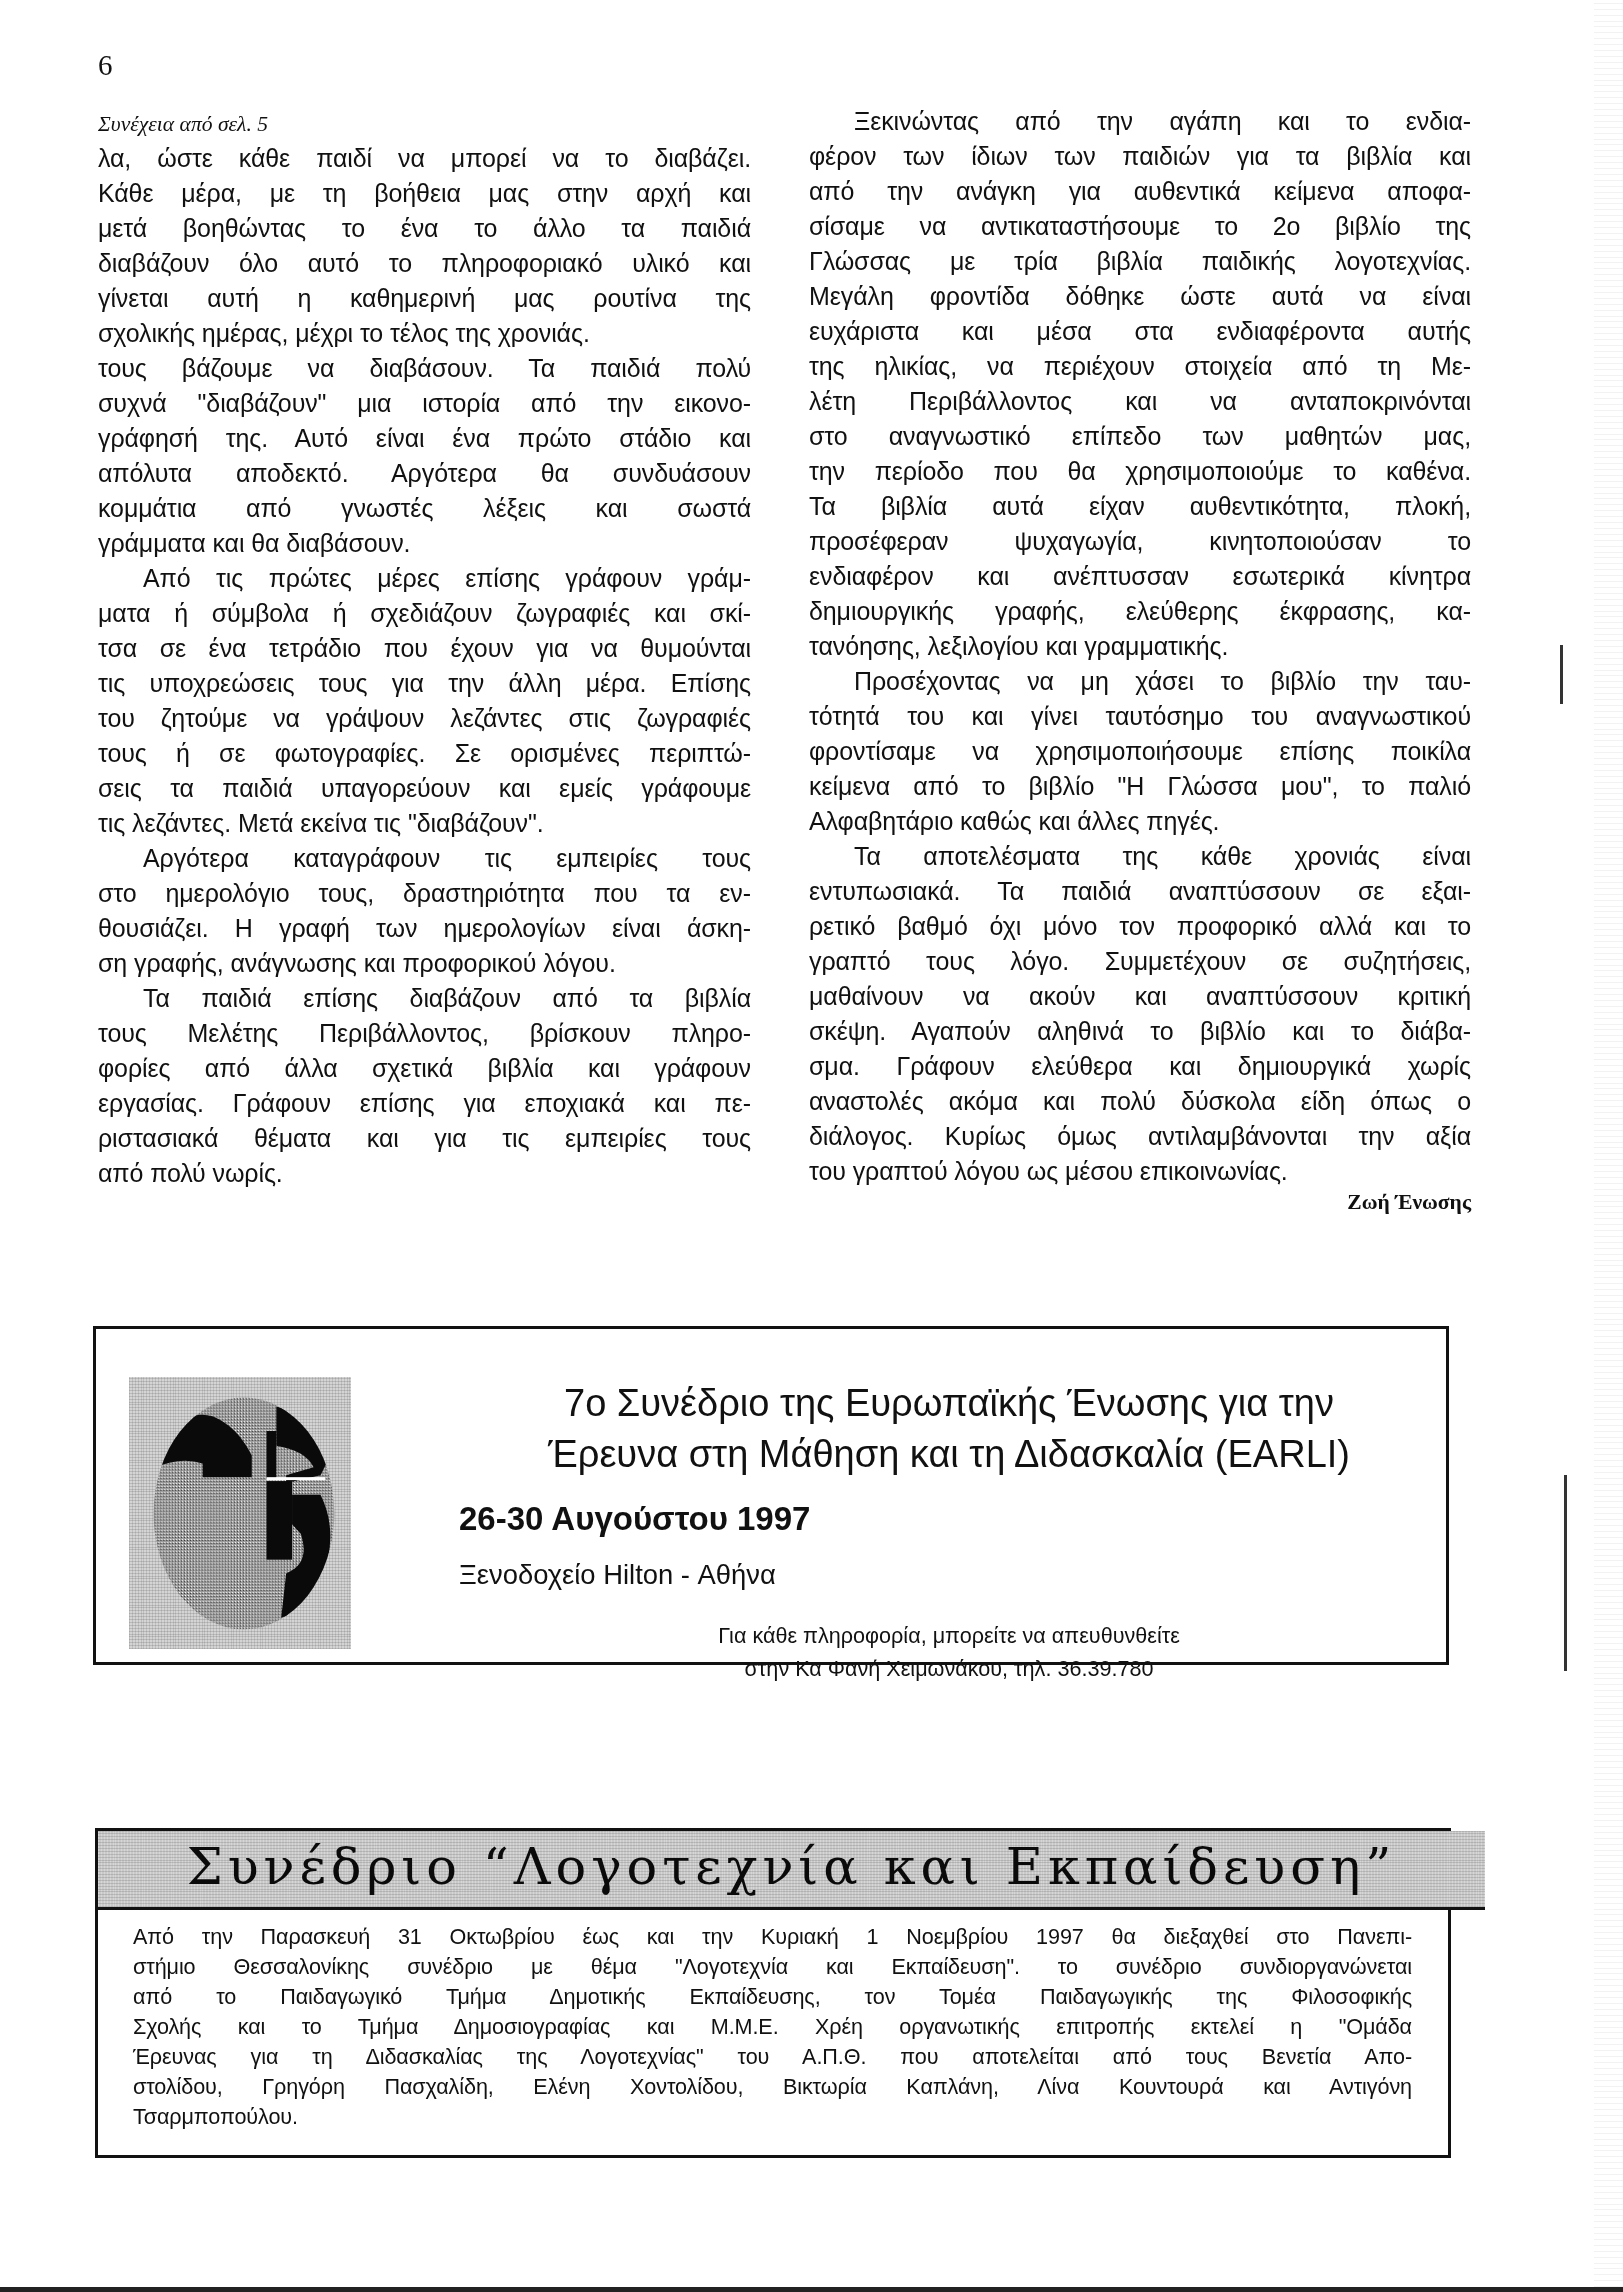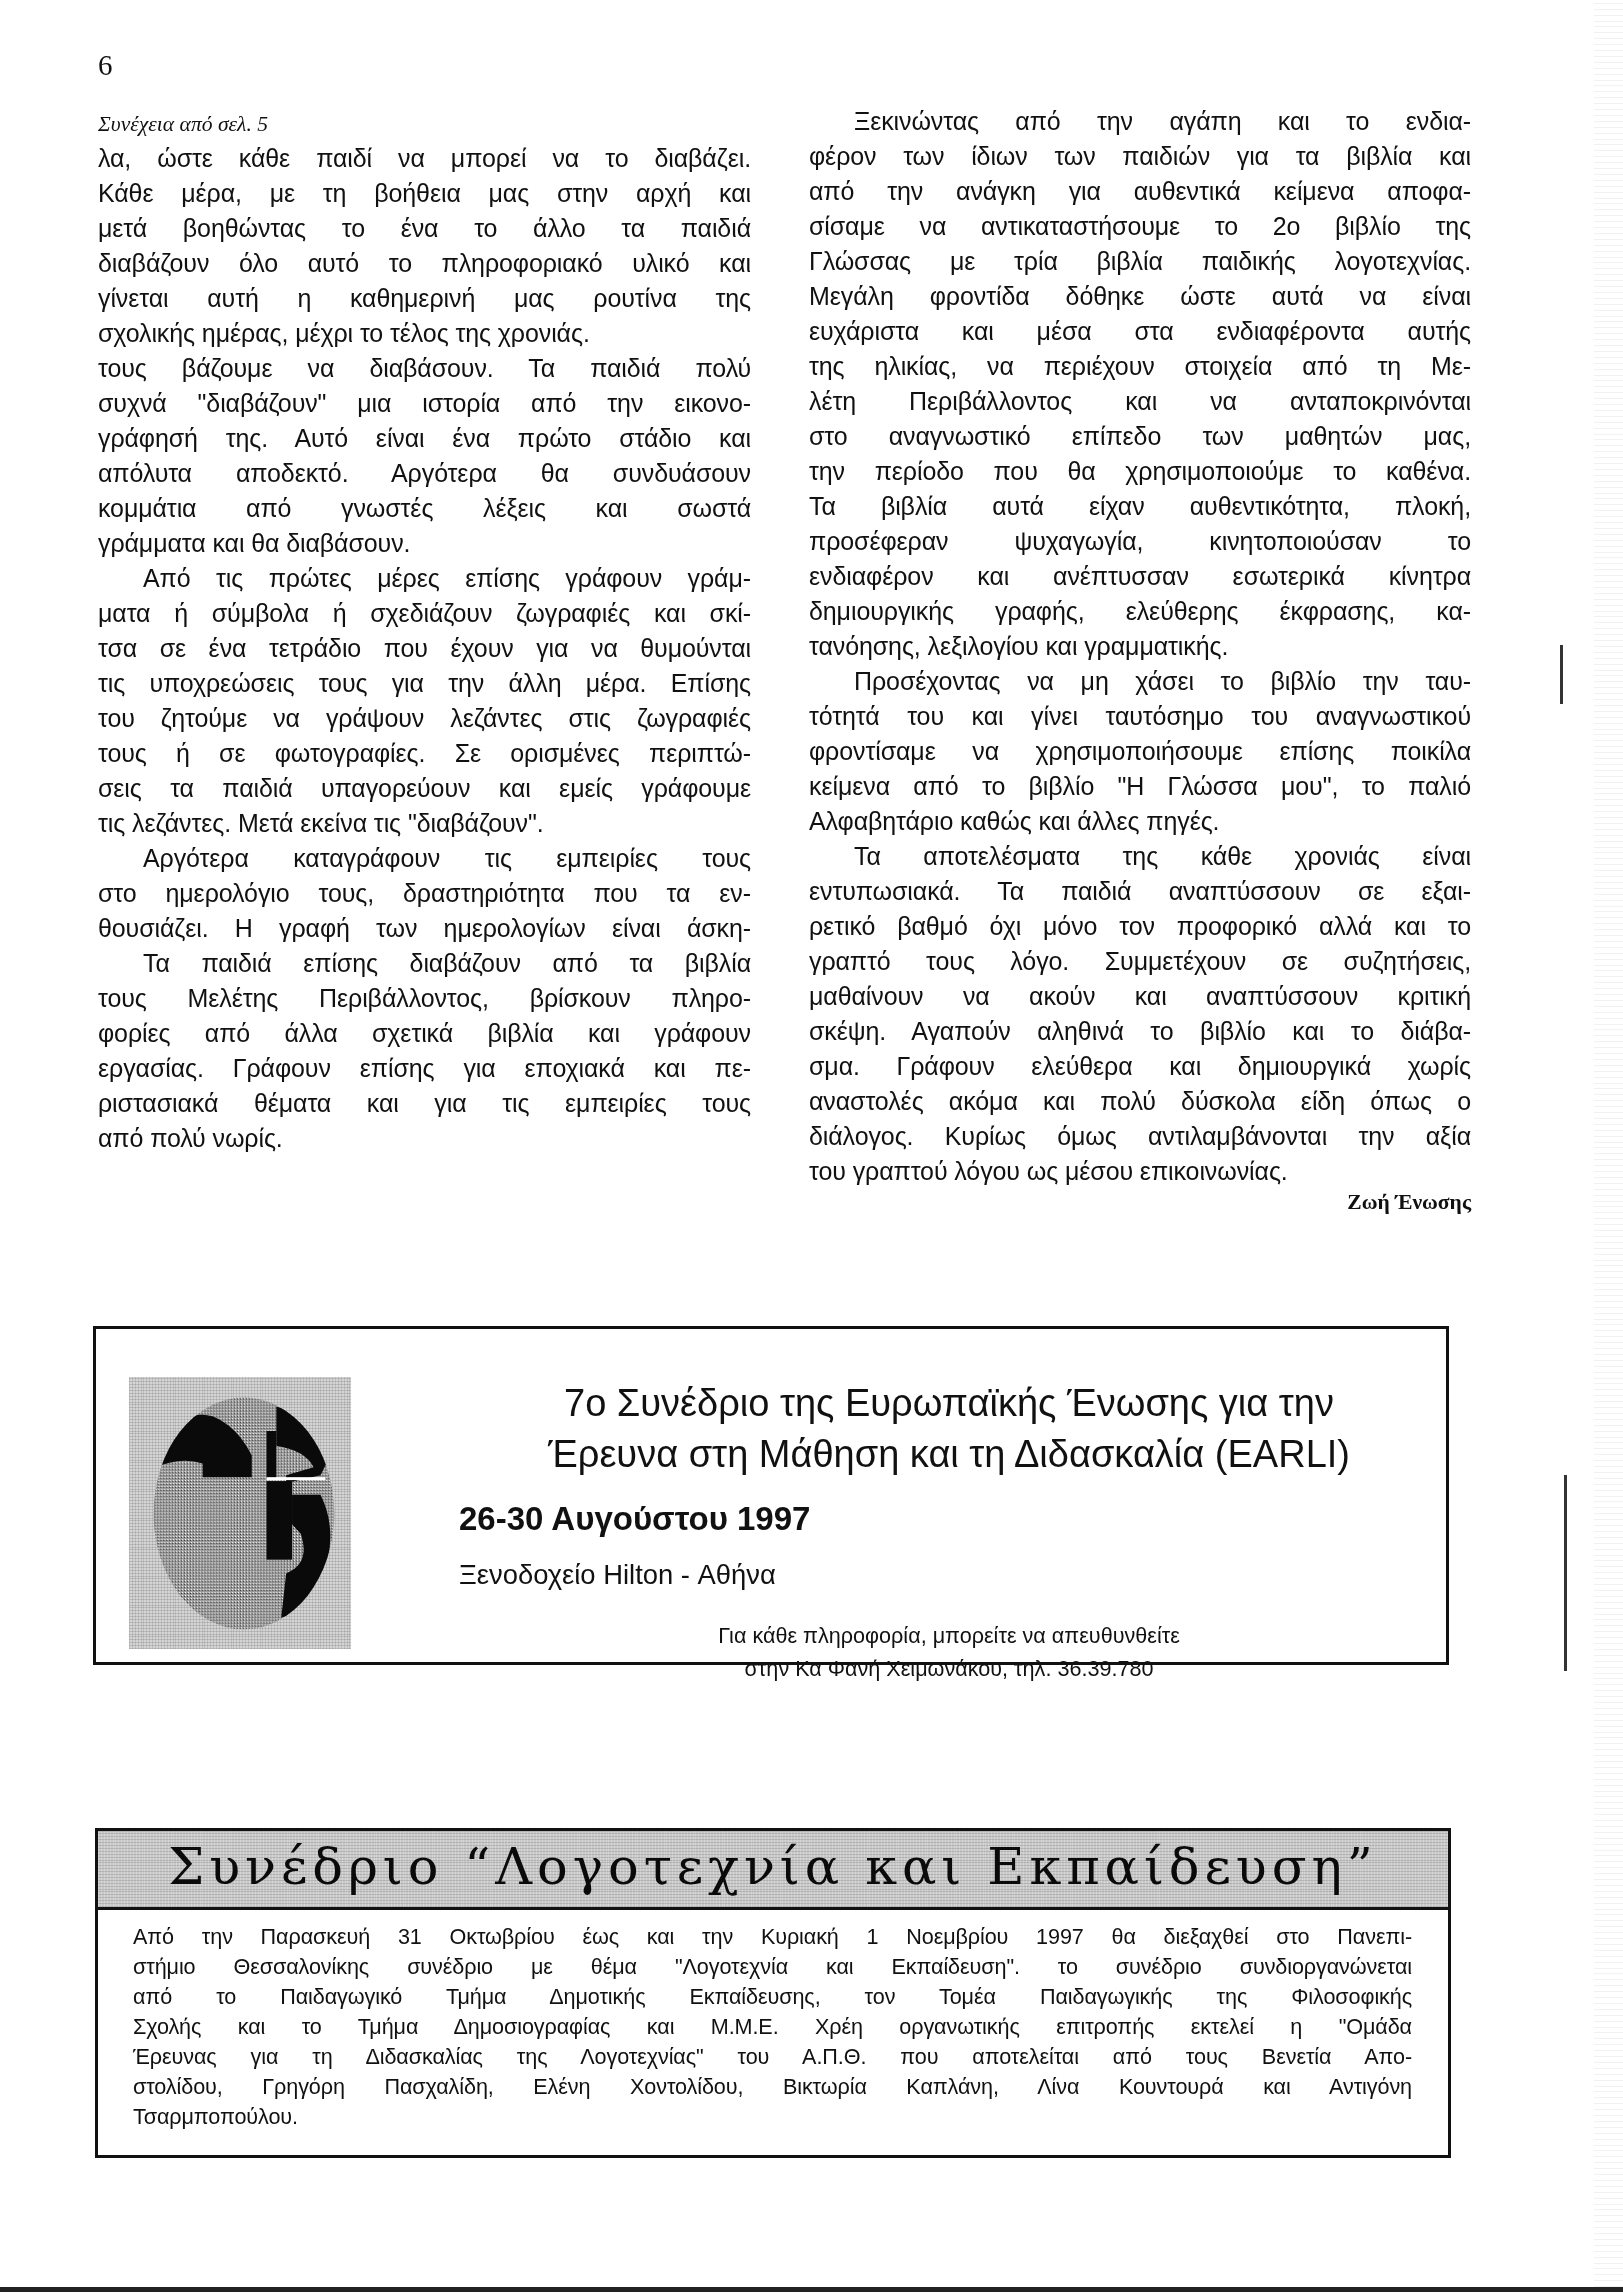--- a/index.html
+++ b/index.html
@@ -22,21 +22,21 @@
                                   repeating-linear-gradient(90deg, rgba(0,0,0,0.10) 0 1px, transparent 1px 2.9px); }
   .earli-logo svg { position: absolute; left: 0; top: 0; }
   .earli-title { position: absolute; left: 363px; top: 49px; width: 980px; text-align: center; font-size: 38px; line-height: 51px; font-family: "Liberation Sans", sans-serif; }
   .earli-dates { position: absolute; left: 363px; top: 171px; width: 980px; text-align: left; font-size: 33px; font-weight: bold; }
   .earli-venue { position: absolute; left: 363px; top: 230px; width: 980px; text-align: left; font-size: 27.4px; }
 
   .lit-box { position: absolute; left: 95px; top: 1828px; width: 1350px; height: 324px; border: 3.9px solid #111; }
   .lit-header { position: absolute; left: 0; top: 0; width: 100%; height: 76px; border-bottom: 3.9px solid #111;
                 background-color: #c9c9c9;
                 background-image: repeating-linear-gradient(0deg, rgba(0,0,0,0.12) 0 1px, transparent 1px 2.9px),
-                                  repeating-linear-gradient(90deg, rgba(255,255,255,0.25) 0 1px, transparent 1px 2.9px); }
+                                  repeating-linear-gradient(90deg, rgba(255,255,255,0.25) 0 1px, transparent 1px 2.9px); padding-left: 37px; }
   .lit-title { position: absolute; left: 0; top: 5.9px; width: 100%; text-align: center; font-family: "DejaVu Serif", "Liberation Serif", serif; font-size: 51px; letter-spacing: 4.9px; color: #0a0a0a; }
   .lit-body { position: absolute; left: 35px; top: 91px; width: 1279px; font-size: 21.6px; line-height: 30px; }
   .lit-body .line { height: 30px; }
 
   .edge-right { position: absolute; right: 0; top: 0; width: 29px; height: 2293px;
                 background-image: repeating-linear-gradient(0deg, rgba(0,0,0,0.15) 0 1px, transparent 1px 5.9px);
                 opacity: 0.35; }
   .edge-bottom { position: absolute; left: 0; bottom: 0; width: 1623px; height: 5.9px; background: #222; }
   .bracket { position: absolute; width: 2.9px; background: #333; }
 </style>
@@ -64,20 +64,21 @@
       <span class="line">ματα ή σύμβολα ή σχεδιάζουν ζωγραφιές και σκί-</span>
       <span class="line">τσα σε ένα τετράδιο που έχουν για να θυμούνται</span>
       <span class="line">τις υποχρεώσεις τους για την άλλη μέρα. Επίσης</span>
       <span class="line">του ζητούμε να γράψουν λεζάντες στις ζωγραφιές</span>
       <span class="line">τους ή σε φωτογραφίες. Σε ορισμένες περιπτώ-</span>
       <span class="line">σεις τα παιδιά υπαγορεύουν και εμείς γράφουμε</span>
       <span class="line last">τις λεζάντες. Μετά εκείνα τις "διαβάζουν".</span>
       <span class="line indent">Αργότερα καταγράφουν τις εμπειρίες τους</span>
       <span class="line">στο ημερολόγιο τους, δραστηριότητα που τα εν-</span>
       <span class="line">θουσιάζει. Η γραφή των ημερολογίων είναι άσκη-</span>
+      <span class="line last">ση γραφής, ανάγνωσης και προφορικού λόγου.</span>
       <span class="line indent">Τα παιδιά επίσης διαβάζουν από τα βιβλία</span>
       <span class="line">τους Μελέτης Περιβάλλοντος, βρίσκουν πληρο-</span>
       <span class="line">φορίες από άλλα σχετικά βιβλία και γράφουν</span>
       <span class="line">εργασίας. Γράφουν επίσης για εποχιακά και πε-</span>
       <span class="line">ριστασιακά θέματα και για τις εμπειρίες τους</span>
       <span class="line last">από πολύ νωρίς.</span>
     </div>
 </div>
 
 <div class="col col-right">

